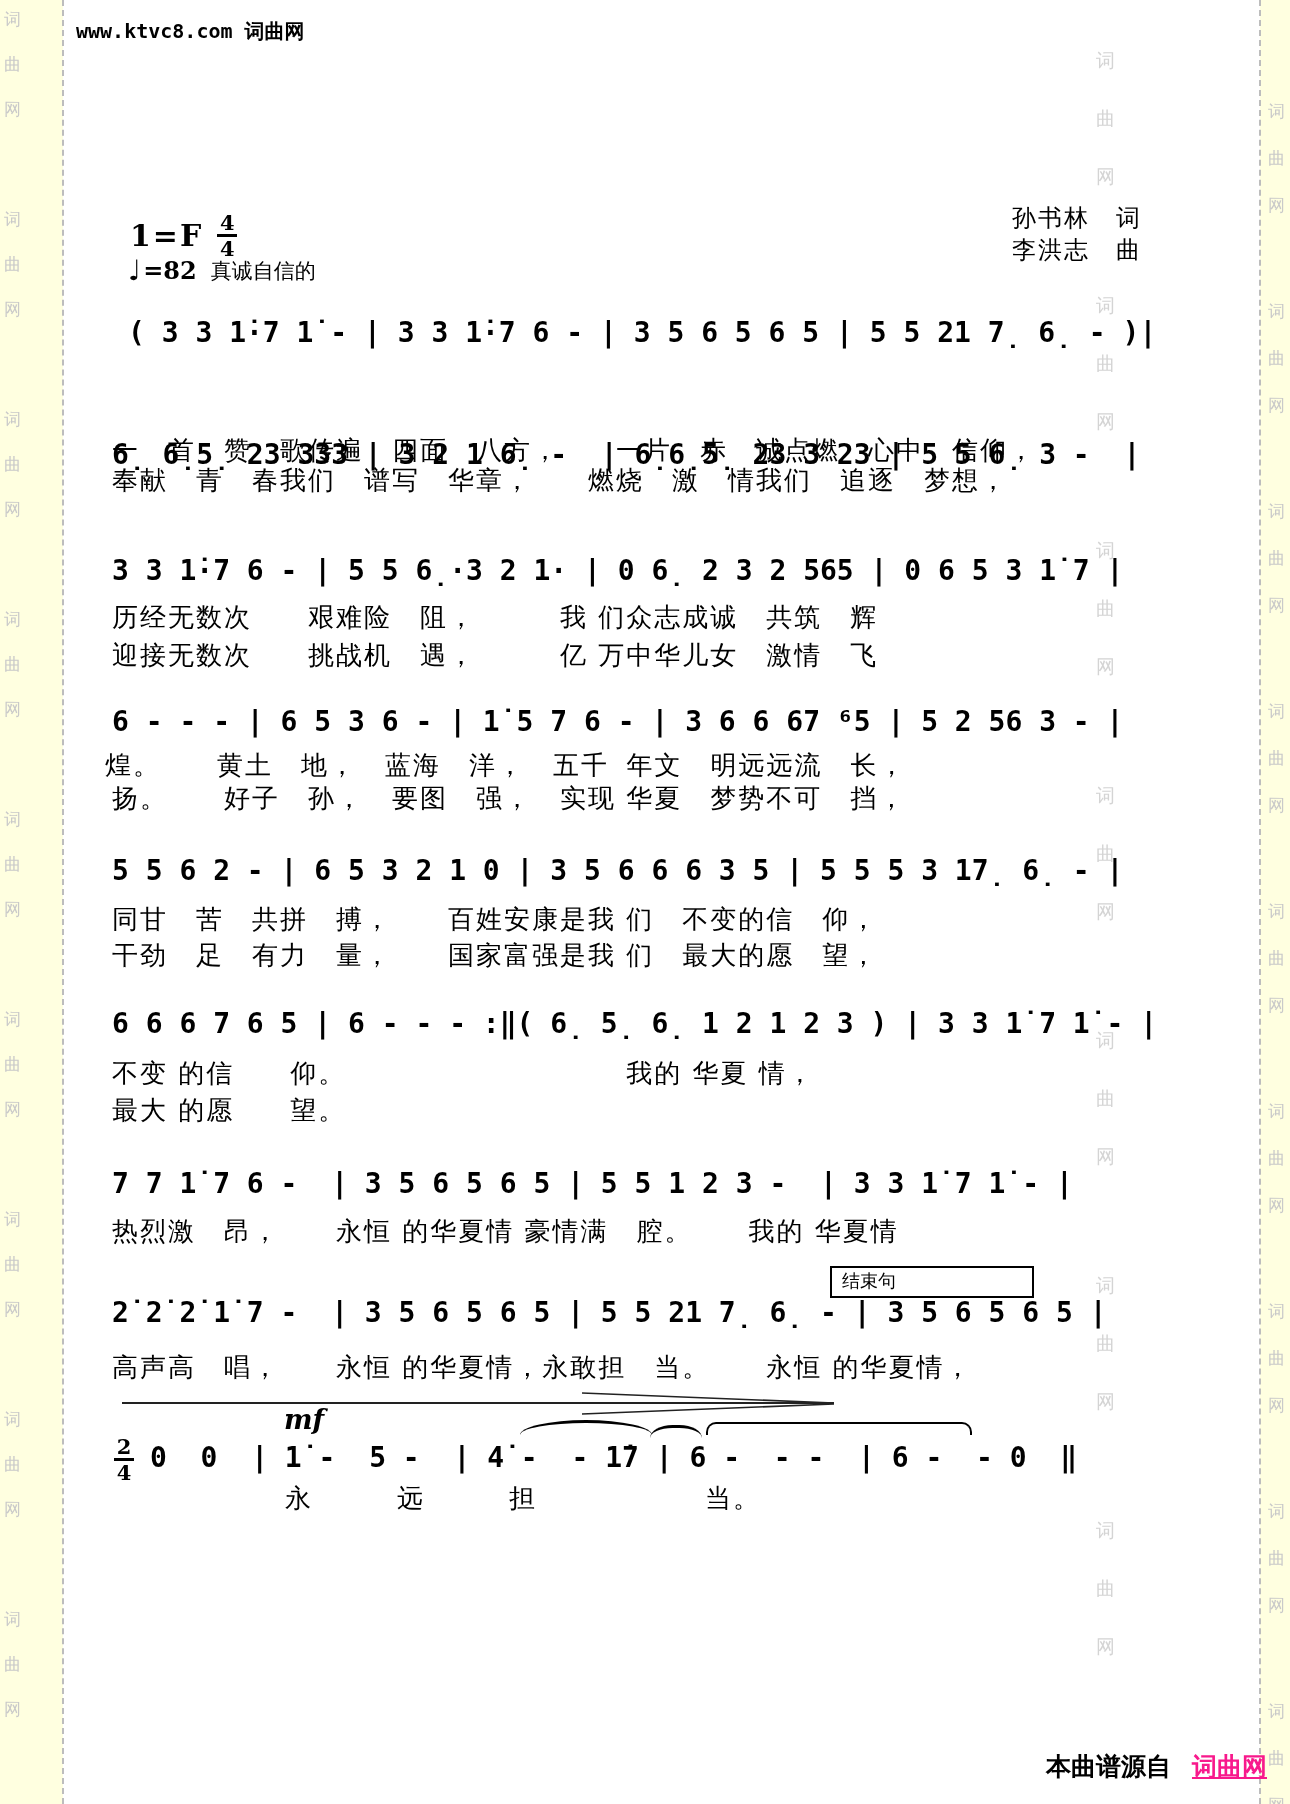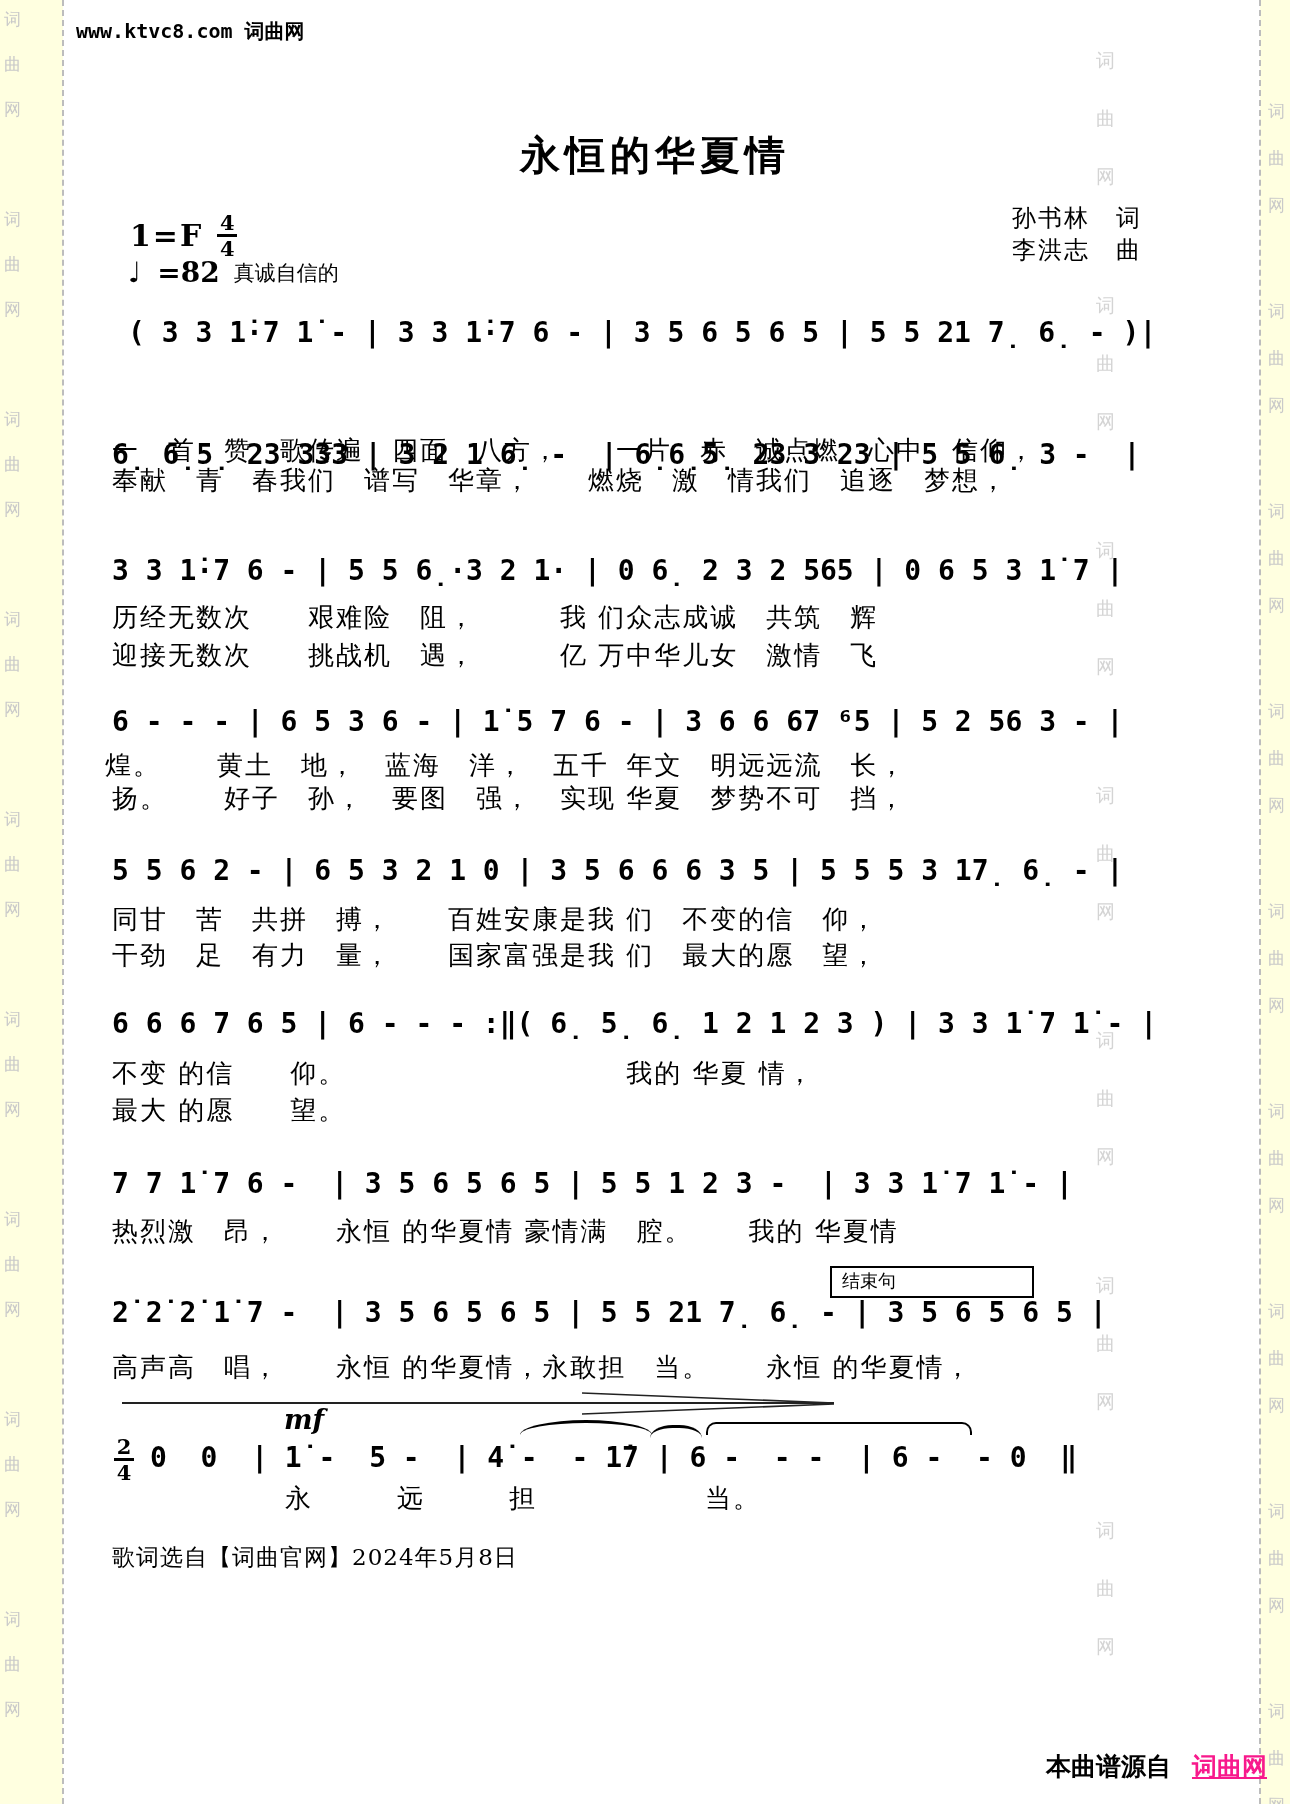--- a/index.html
+++ b/index.html
@@ -14,21 +14,21 @@
   .content{position:absolute;left:0;top:0;width:1290px;height:1804px;z-index:4;}
   .site-url{position:absolute;left:76px;top:18px;font-family:"DejaVu Sans Mono",monospace;font-weight:bold;font-size:20px;color:#000;}
   .title{position:absolute;left:520px;top:128px;font-family:"DejaVu Serif",serif;font-weight:bold;font-size:40px;letter-spacing:5px;color:#000;}
   .keyrow{position:absolute;left:130px;top:212px;display:flex;align-items:center;font-weight:bold;color:#000;}
   .keylabel{font-size:30px;font-weight:bold;letter-spacing:2px;font-family:"DejaVu Serif",serif;}
   .frac{display:inline-flex;flex-direction:column;align-items:center;margin-left:14px;line-height:1;}
   .frac .fn{font-size:21px;font-weight:bold;font-family:"DejaVu Serif",serif;}
   .frac .fb{width:20px;height:3px;background:#000;margin:1px 0;}
   .temporow{position:absolute;left:128px;top:256px;display:flex;align-items:center;color:#000;}
   .tempo-glyph{font-size:28px;line-height:1;}
-  .tempo-eq{font-size:28px;font-weight:bold;margin-left:16px;font-family:"DejaVu Serif",serif;}
+  .tempo-eq{font-size:24px;font-weight:bold;margin-left:2px;font-family:"DejaVu Serif",serif;}
   .expression{font-size:21px;margin-left:14px;font-family:"DejaVu Serif",serif;}
   .credit{position:absolute;left:1012px;font-size:24px;font-family:"DejaVu Serif",serif;color:#000;letter-spacing:2px;}
   .notes{position:absolute;font-family:"DejaVu Sans Mono",monospace;font-weight:bold;font-size:28px;color:#000;white-space:pre;letter-spacing:0px;}
   .lyric{position:absolute;font-family:"DejaVu Serif",serif;font-size:26px;color:#000;white-space:pre;letter-spacing:2px;}
   .ending-box{position:absolute;left:830px;top:1266px;width:200px;height:28px;border:2px solid #000;}
   .ending-box span{font-size:18px;font-family:"DejaVu Serif",serif;padding-left:10px;line-height:26px;display:inline-block;}
   .dynamic{position:absolute;left:284px;top:1404px;font-family:"DejaVu Serif",serif;font-style:italic;font-weight:bold;font-size:27px;}
   .final-meter{position:absolute;left:114px;top:1436px;}
   .arc{position:absolute;height:15px;border-top:3px solid #000;border-radius:100% 100% 0 0 / 30px 30px 0 0;}
   .bracket{position:absolute;height:11px;border:2.5px solid #000;border-bottom:none;border-radius:10px 10px 0 0;}
@@ -118,21 +118,20 @@
     <div class="wm-char" style="left: 1268px; top: 1594px; font-size: 17px; color: rgb(201, 201, 201);">网</div>
     <div class="wm-char" style="left: 1268px; top: 1700px; font-size: 17px; color: rgb(201, 201, 201);">词</div>
     <div class="wm-char" style="left: 1268px; top: 1747px; font-size: 17px; color: rgb(201, 201, 201);">曲</div>
     <div class="wm-char" style="left: 1268px; top: 1794px; font-size: 17px; color: rgb(201, 201, 201);">网</div>
   </div>
 
 <div class="content">
 
   <div class="site-url">www.ktvc8.com 词曲网</div>
 
-  <div class="title">永恒的华夏情</div>
 
   <div class="keyrow">
     <span class="keylabel">1=F</span>
     <span class="frac">
       <span class="fn">4</span>
       <span class="fb"></span>
       <span class="fn">4</span>
     </span>
   </div>
 
@@ -187,17 +186,16 @@
   <svg class="hairpin" width="724" height="28">
     <line x1="2" y1="13" x2="714" y2="13" stroke="#222" stroke-width="2"></line>
     <line x1="462" y1="3" x2="714" y2="13" stroke="#222" stroke-width="1.6"></line>
     <line x1="462" y1="24" x2="714" y2="14" stroke="#222" stroke-width="1.6"></line>
   </svg>
 
   <div class="arc" style="left:520px;top:1420px;width:132px;"></div>
   <div class="arc" style="left:650px;top:1425px;width:52px;height:10px;"></div>
   <div class="bracket" style="left:706px;top:1422px;width:262px;"></div>
 
-  <div class="footer-note">歌词选自【词曲官网】2024年5月8日</div>
   <div class="credit-prefix">本曲谱源自</div>
   <div class="credit-brand" style="color: rgb(248, 25, 140);">词曲网</div>
 
 </div>
 
 </body></html>

